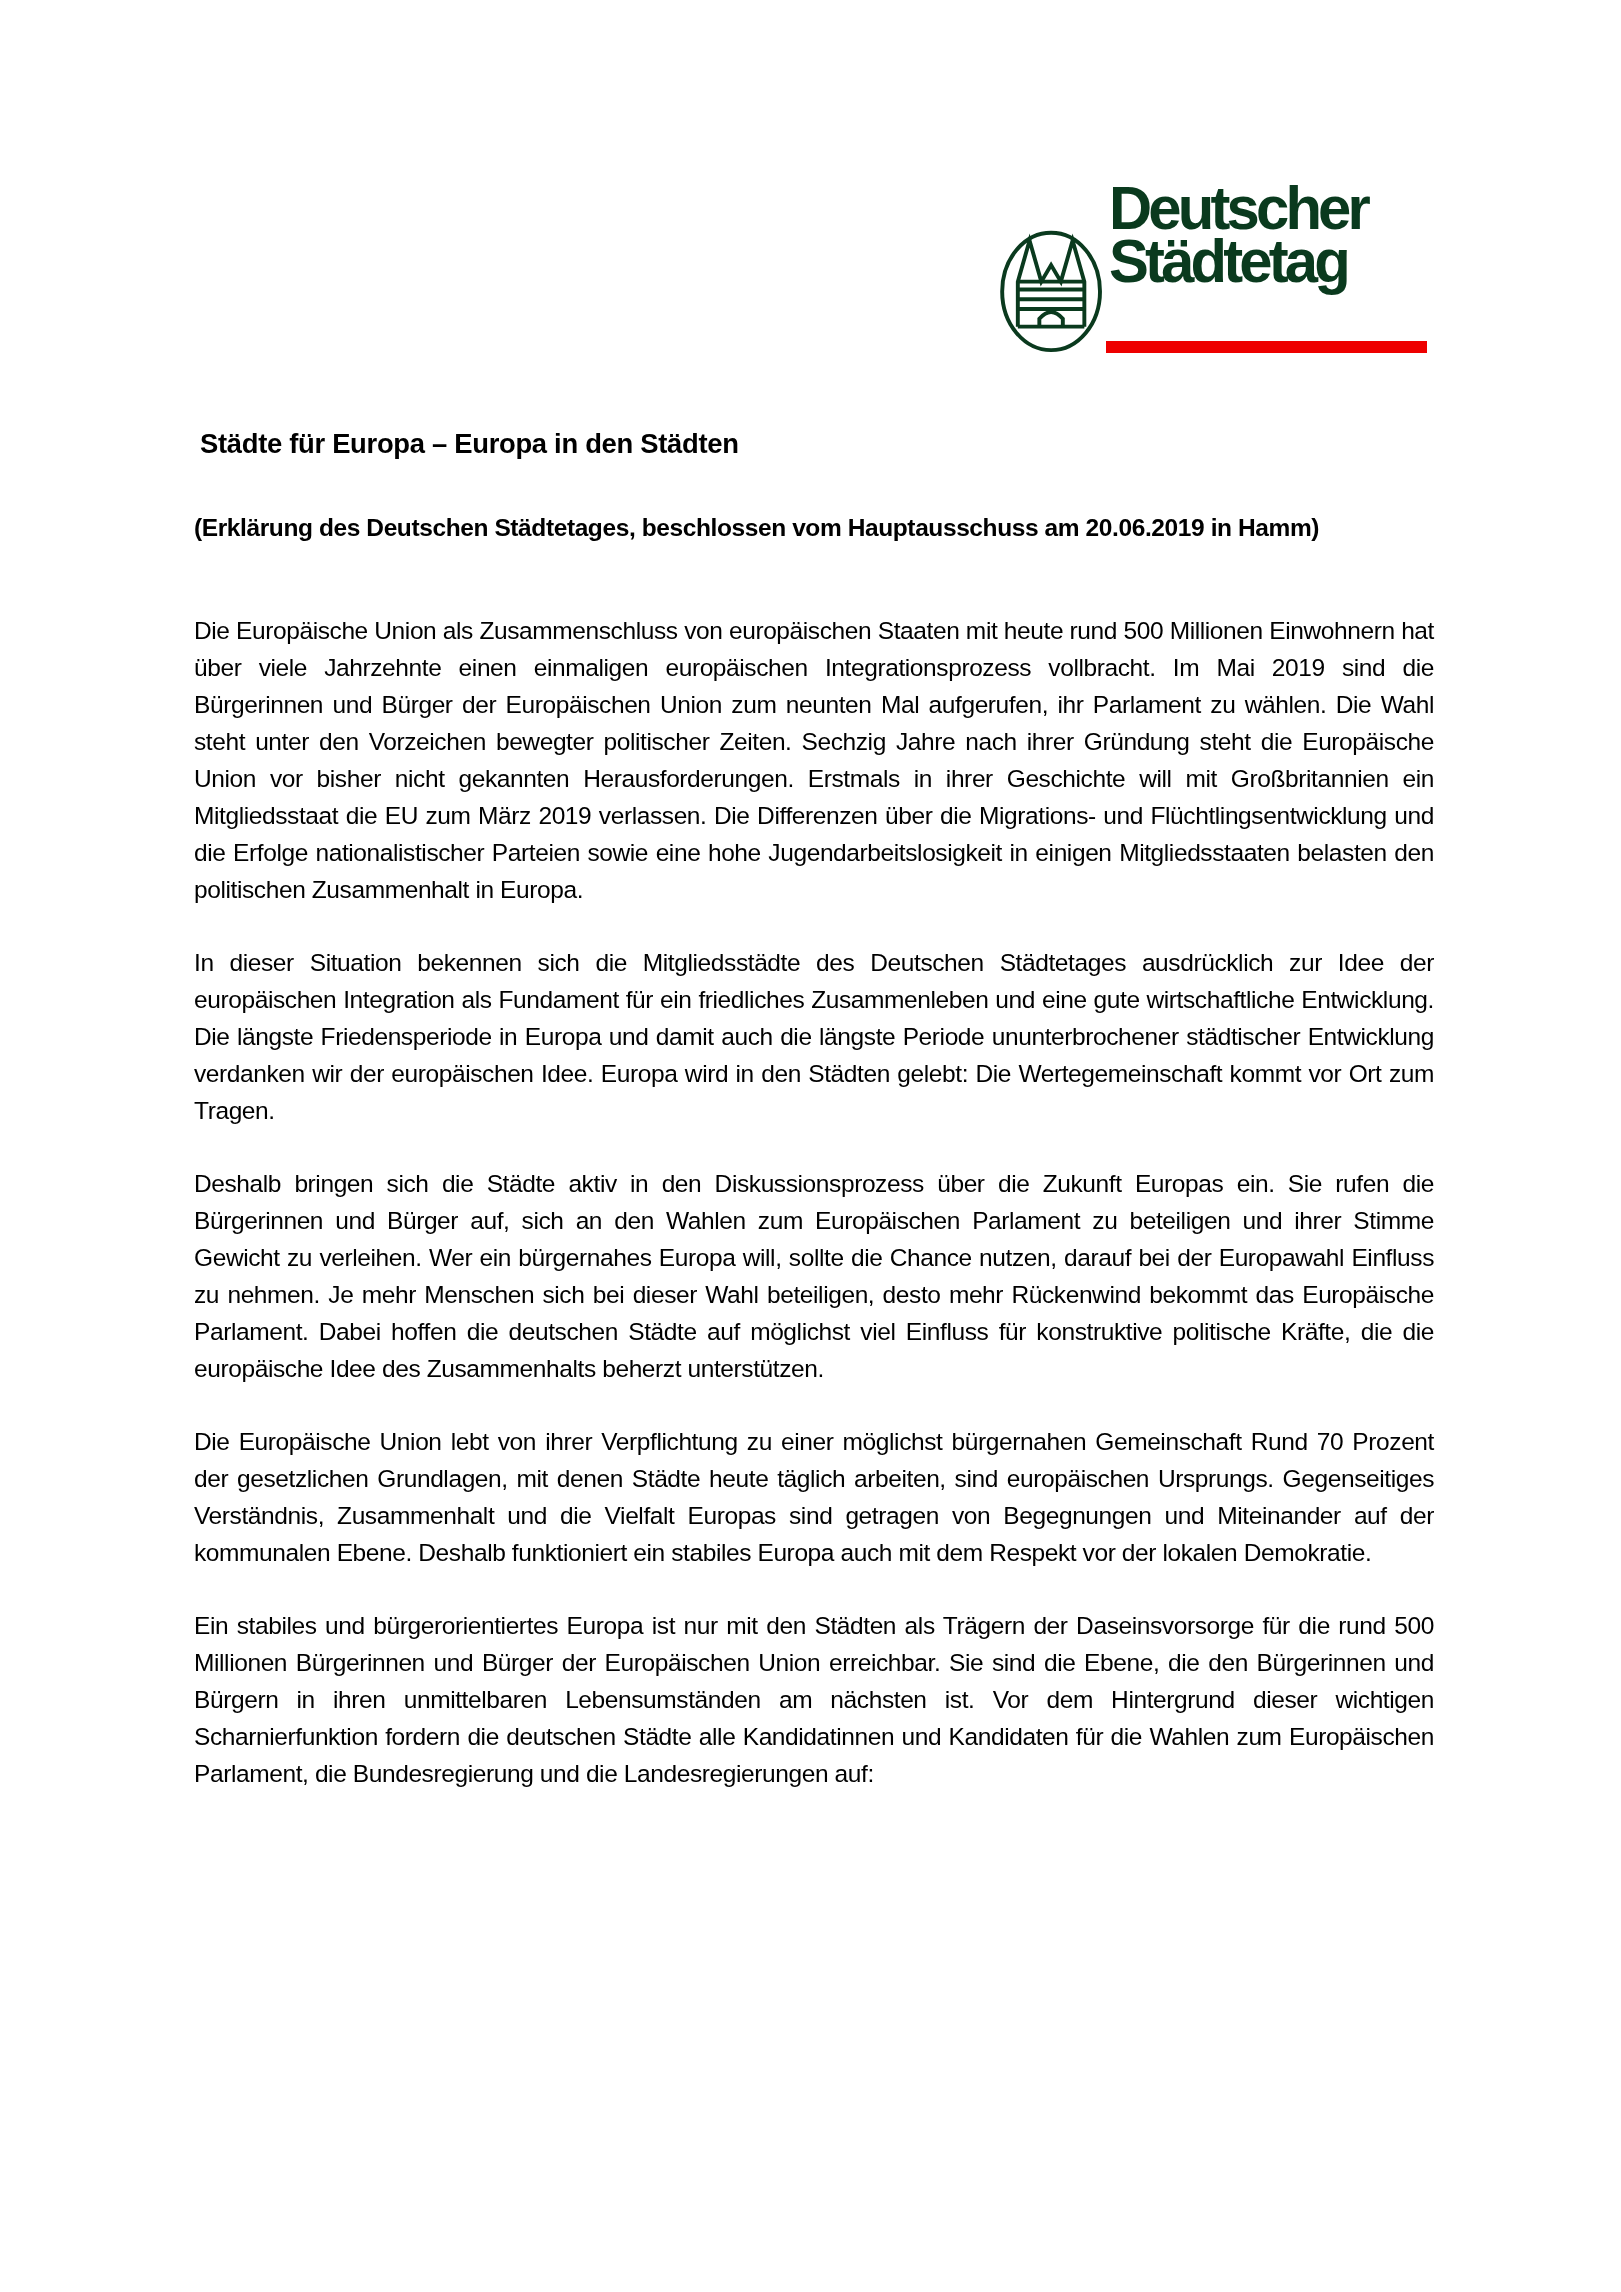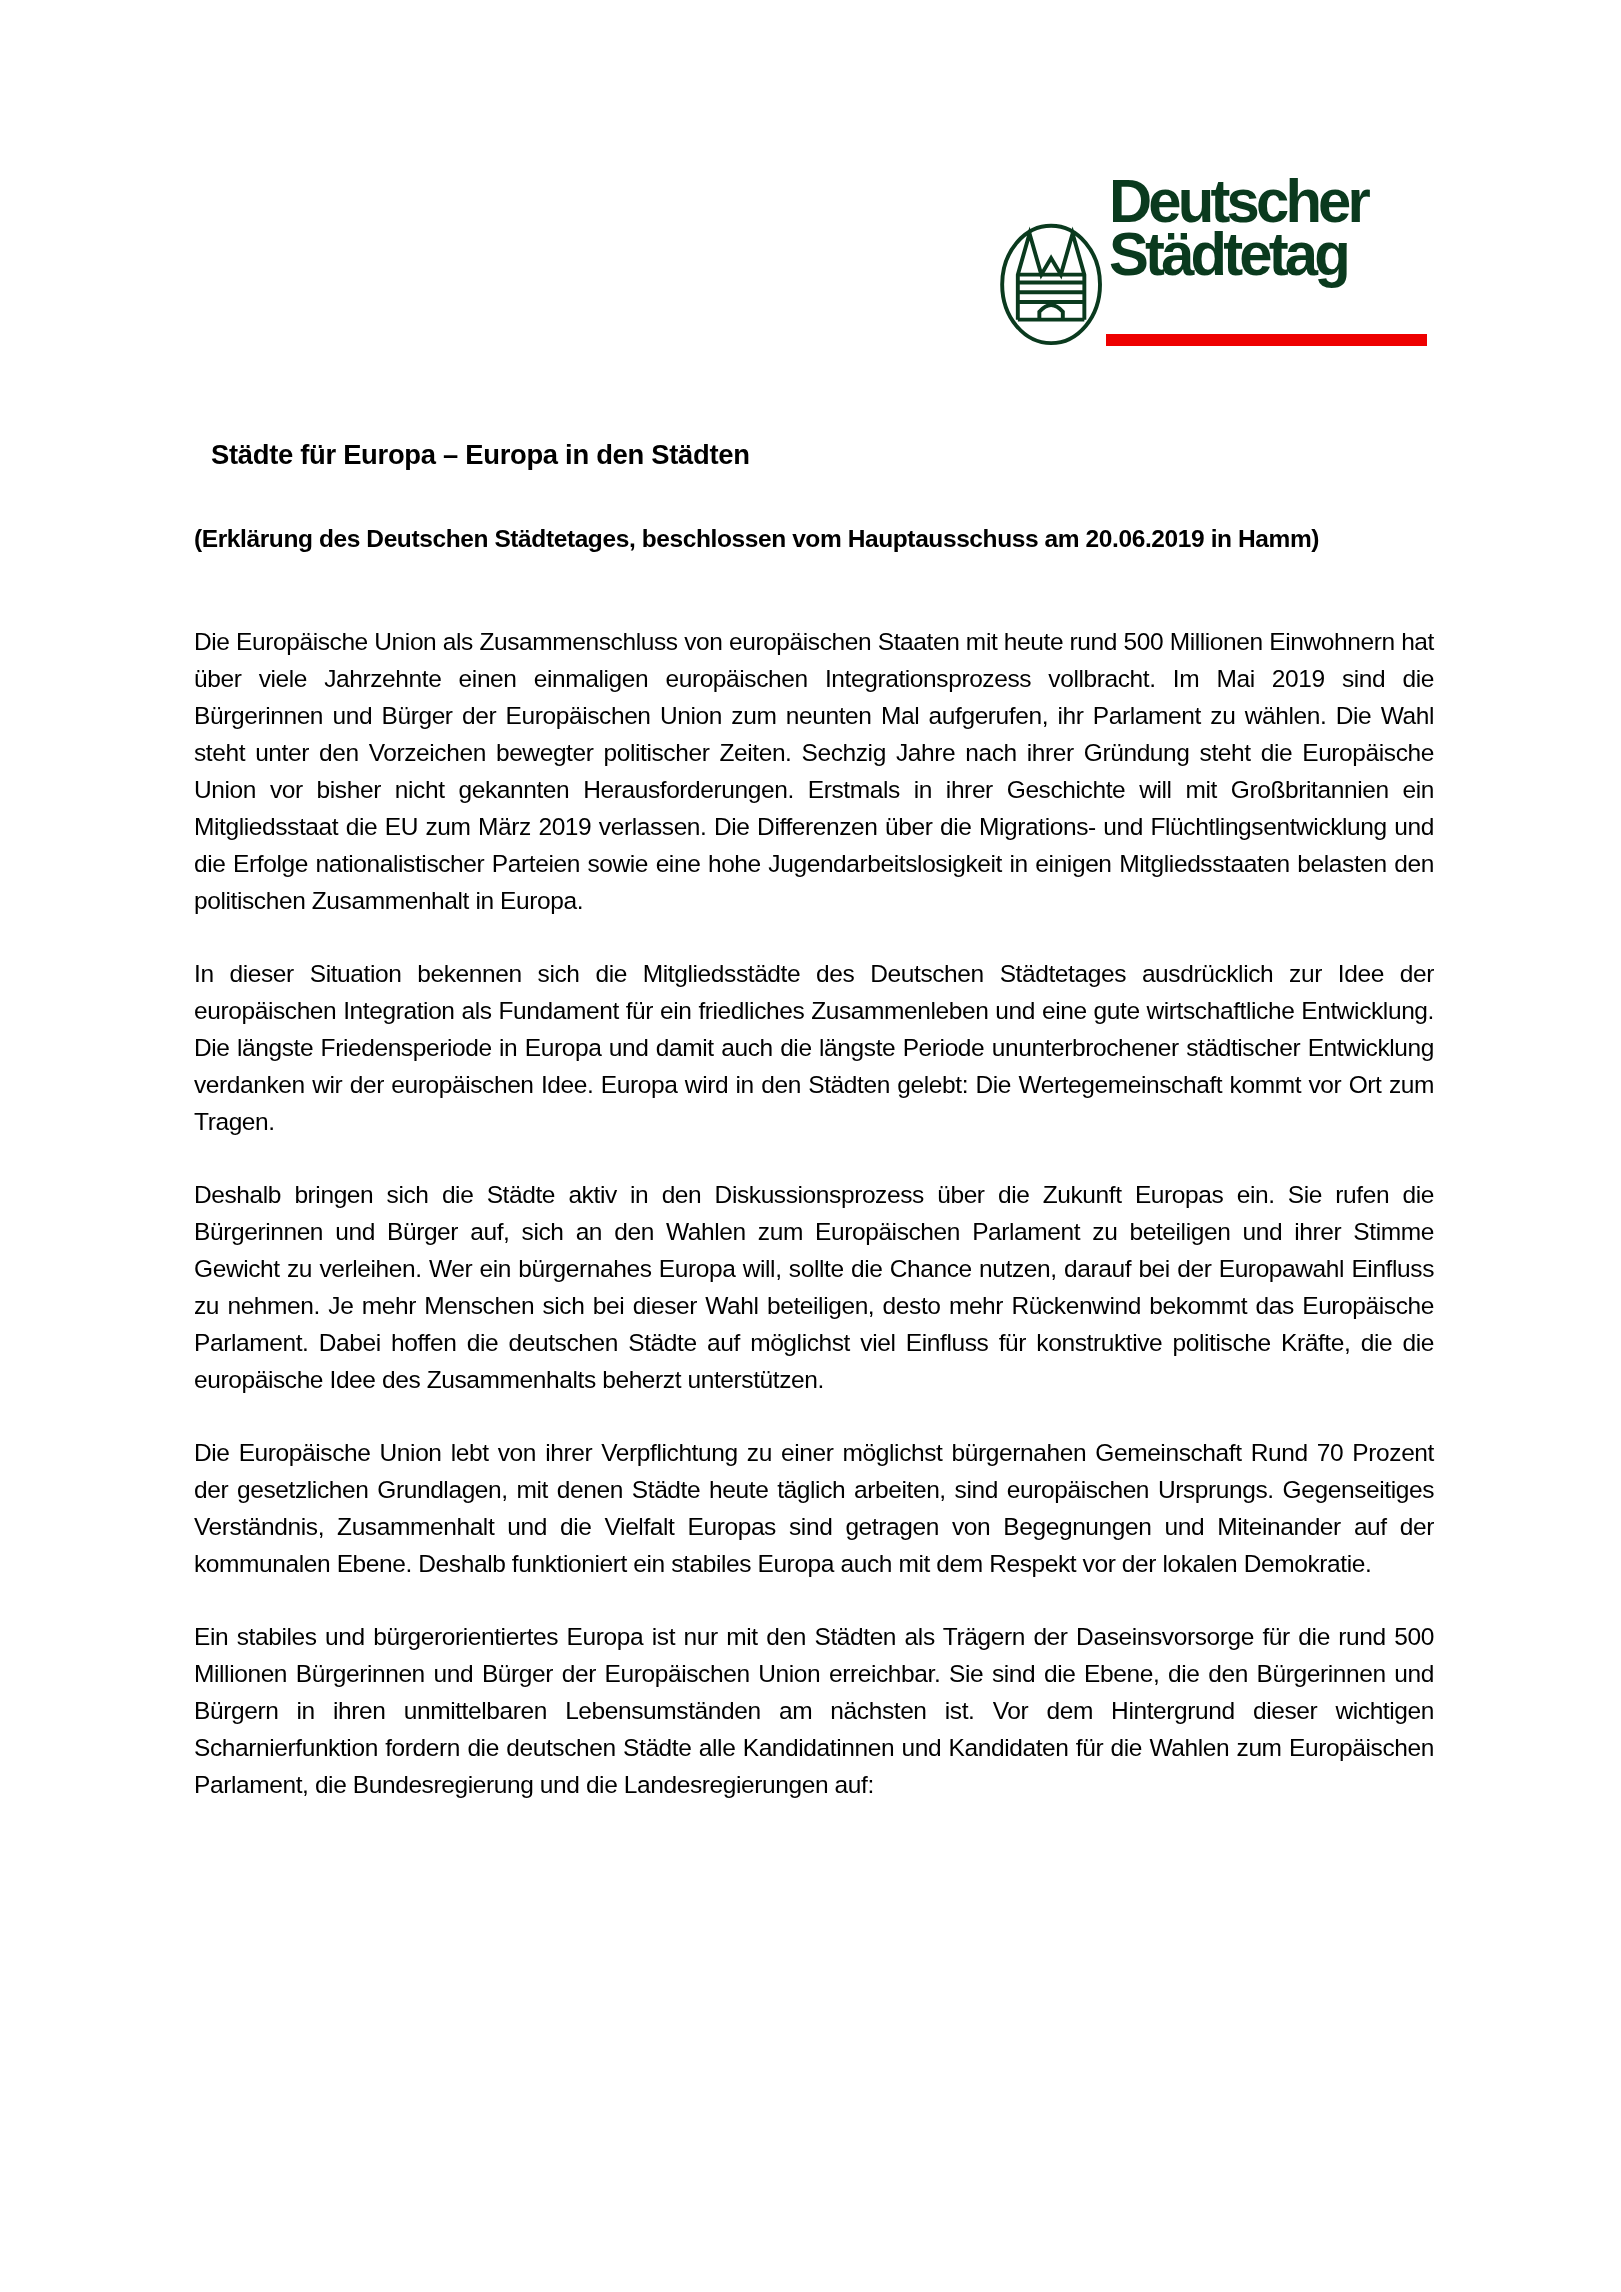--- a/index.html
+++ b/index.html
@@ -1,26 +1,26 @@
 <!DOCTYPE html>
 <html><head>
   <meta charset="utf-8">
   <style>
     html, body { margin: 0; padding: 0; background: #ffffff; }
     body { width: 1621px; height: 2293px; position: relative; overflow: hidden;
            font-family: "Liberation Sans", sans-serif; color: #000; }
-    .logo { position: absolute; left: 996px; top: 175px; width: 441px; height: 176px; }
+    .logo { position: absolute; left: 996px; top: 182px; width: 441px; height: 176px; }
     .logo-text { position: absolute; left: 113px; top: 0; font-family: "Liberation Sans", sans-serif;
                  font-weight: bold; color: #0a3a1e; font-size: 61px; line-height: 53px; letter-spacing: -3.9px;
                  transform: scaleX(0.98); transform-origin: left top; }
     .logo-text .l2 { display: block; }
     .logo-bar { position: absolute; left: 110px; top: 159px; width: 321px; height: 11.8px; background: #ee0000; }
     .logo-emblem { position: absolute; left: 0; top: 39px; width: 118px; height: 135px; }
     .content { position: absolute; left: 194px; top: 416px; width: 1240px; }
-    h1 { margin: 17px; font-size: 27.4px; font-weight: bold; line-height: 43px; letter-spacing: -0.3px; }
+    h1 { margin: 6px; font-size: 27.4px; font-weight: bold; line-height: 43px; letter-spacing: -0.3px; }
     .subtitle { margin: 45px 0 0 0; font-size: 24.5px; font-weight: bold; line-height: 35px; letter-spacing: -0.4px; }
     .body { margin-top: 67px; }
     p { margin: 4px 0 36px 0; font-size: 24.5px; line-height: 37px; text-align: justify; letter-spacing: -0.4px; }
   </style>
 </head>
 <body>
 
 <div class="logo">
   <svg class="logo-emblem" viewBox="0 0 120 138">
     <ellipse cx="56" cy="72" rx="50" ry="60" fill="none" stroke="#0a3a1e" stroke-width="4"></ellipse>

